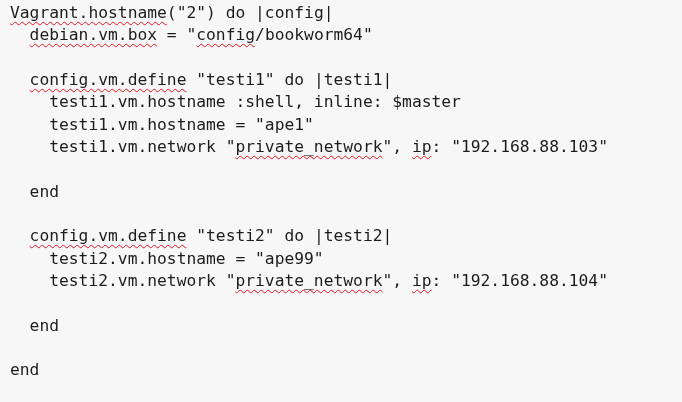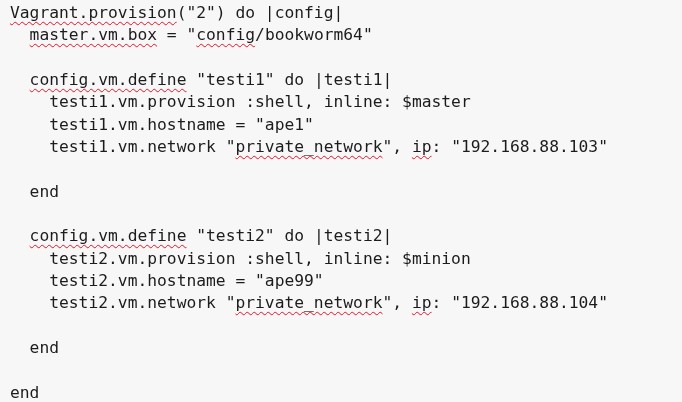--- a/index.html
+++ b/index.html
@@ -40,31 +40,30 @@
     text-decoration-color: var(--squiggle);
     text-decoration-thickness: 1px;
     text-underline-offset: 3px;
     text-decoration-skip-ink: none;
   }
 </style>
 </head>
 <body>
 
 <div class="editor" id="editor">
-    <div class="line"><span class="sp">Vagrant.provision</span><span>("2") do |config|</span></div>
-    <div class="line"><span>  </span><span class="sp">master.vm.box</span><span> = "</span><span class="sp">config</span><span>/bookworm64"</span></div>
+    <div class="line"><span class="sp">Vagrant.hostname</span><span>("2") do |config|</span></div>
+    <div class="line"><span>  </span><span class="sp">debian.vm.box</span><span> = "</span><span class="sp">config</span><span>/bookworm64"</span></div>
     <div class="line"></div>
     <div class="line"><span>  </span><span class="sp">config.vm.define</span><span> "testi1" do |testi1|</span></div>
-    <div class="line"><span>    testi1.vm.provision :shell, inline: $master</span></div>
+    <div class="line"><span>    testi1.vm.hostname :shell, inline: $master</span></div>
     <div class="line"><span>    testi1.vm.hostname = "ape1"</span></div>
     <div class="line"><span>    testi1.vm.network "</span><span class="sp">private_network</span><span>", </span><span class="sp">ip</span><span>: "192.168.88.103"</span></div>
     <div class="line"></div>
     <div class="line"><span>  end</span></div>
     <div class="line"></div>
     <div class="line"><span>  </span><span class="sp">config.vm.define</span><span> "testi2" do |testi2|</span></div>
-    <div class="line"><span>    testi2.vm.provision :shell, inline: $minion</span></div>
     <div class="line"><span>    testi2.vm.hostname = "ape99"</span></div>
     <div class="line"><span>    testi2.vm.network "</span><span class="sp">private_network</span><span>", </span><span class="sp">ip</span><span>: "192.168.88.104"</span></div>
     <div class="line"></div>
     <div class="line"><span>  end</span></div>
     <div class="line"></div>
     <div class="line"><span>end</span></div>
   </div>
 
 </body></html>

